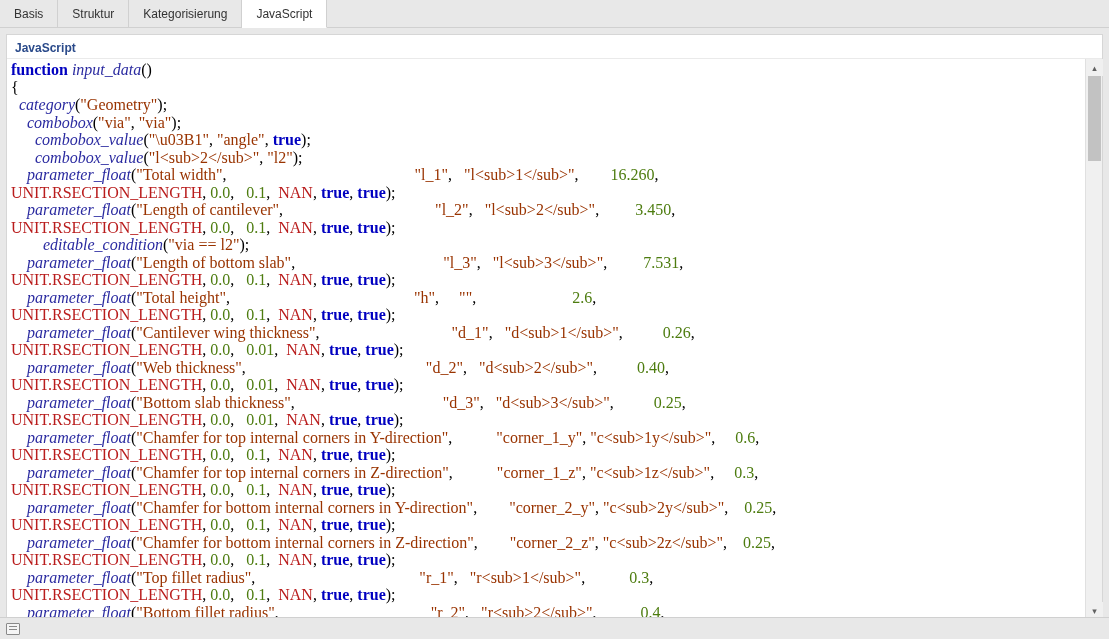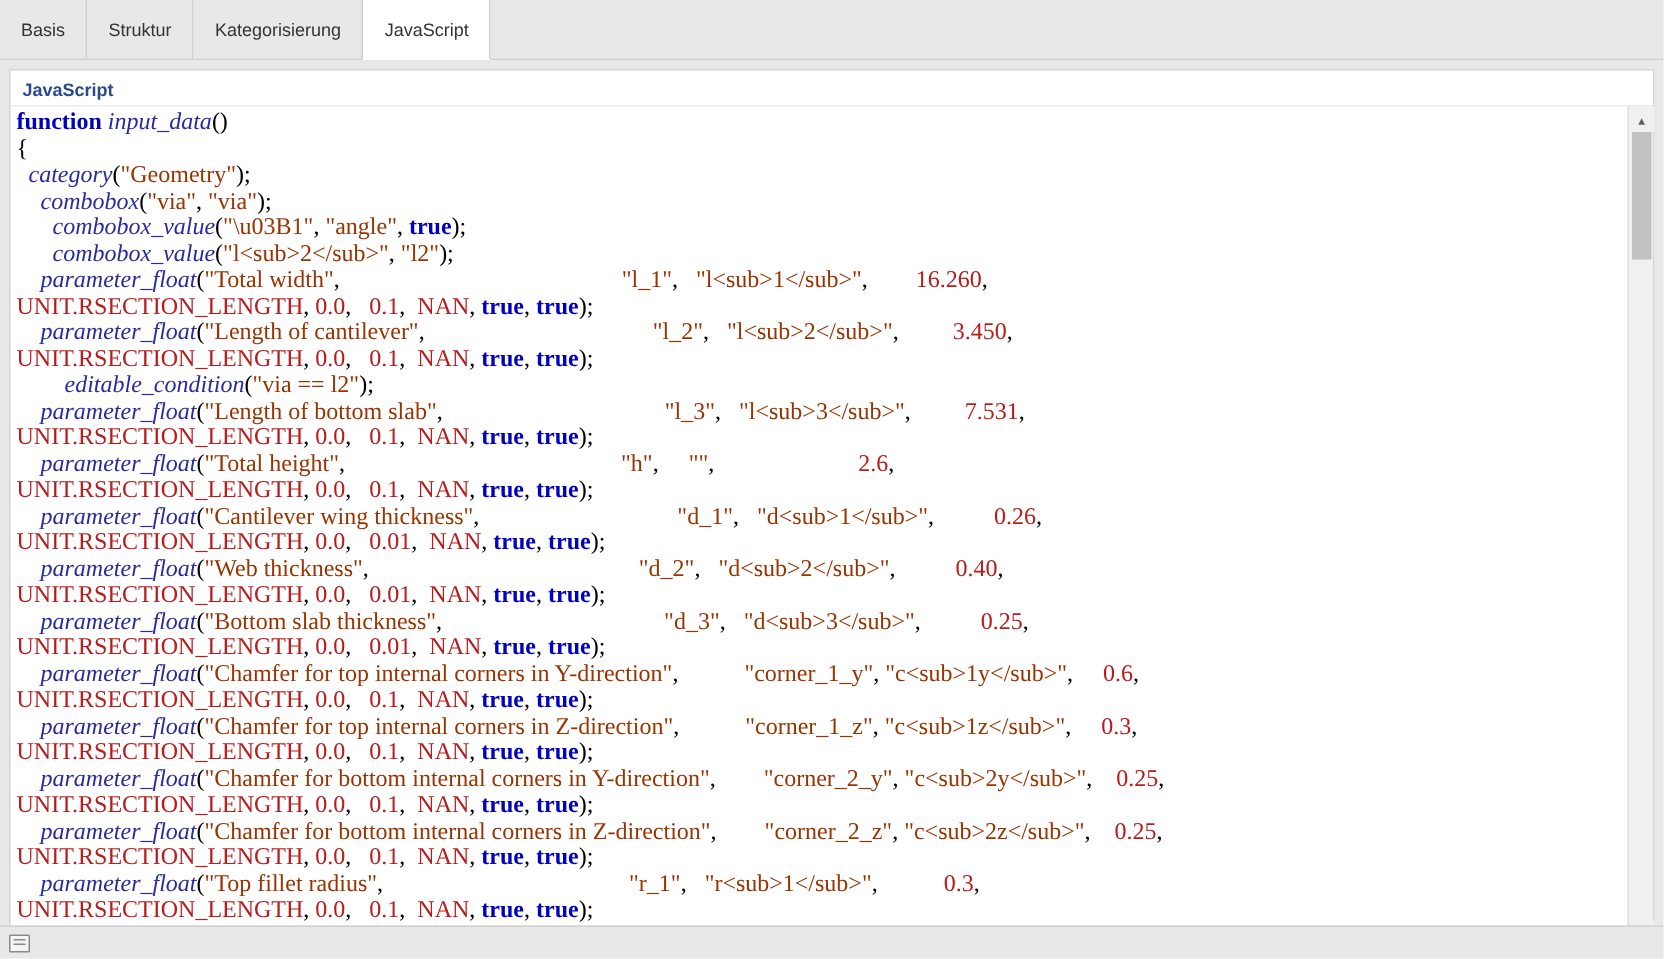--- a/index.html
+++ b/index.html
@@ -9,21 +9,21 @@
     background: #e8e8e8;
     width: 1109px;
     height: 639px;
     overflow: hidden;
     position: relative;
   }
   .tabbar {
     display: flex;
     background: #e8e8e8;
     border-bottom: 1px solid #d0d0d0;
-    height: 40px;
+    height: 28px;
   }
   .tab {
     padding: 4px 14px;
     font-size: 12px;
     color: #333;
     border-right: 1px solid #d0d0d0;
     cursor: pointer;
     background: #e8e8e8;
     display: flex;
     align-items: center;
@@ -122,21 +122,21 @@
     position: absolute;
     left: 2px; right: 2px; top: 5px;
     border-top: 1px solid #8a8a8a;
   }
 
   
   .kw   { color: #0000c0; font-weight: bold; }     
   .fname{ color: #2a2aa0; font-style: italic; }    
   .call { color: #2a2aa0; font-style: italic; text-align: center; }    
   .str  { color: #993300; }                        
-  .num  { color: #b91c1c; }                        
+  .num  { color: #4d7c0f; }                        
   .const{ color: #b91c1c; }                           
 </style>
 </head>
 <body>
 
 <div class="tabbar">
   <div class="tab">Basis</div>
   <div class="tab">Struktur</div>
   <div class="tab">Kategorisierung</div>
   <div class="tab active">JavaScript</div>

